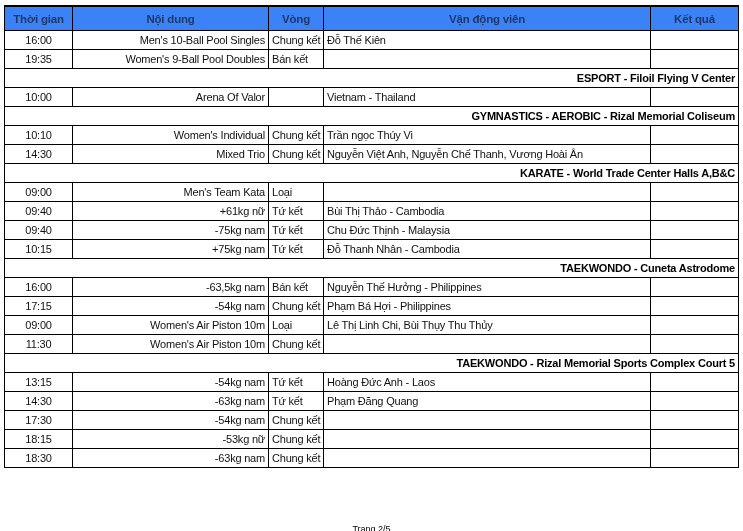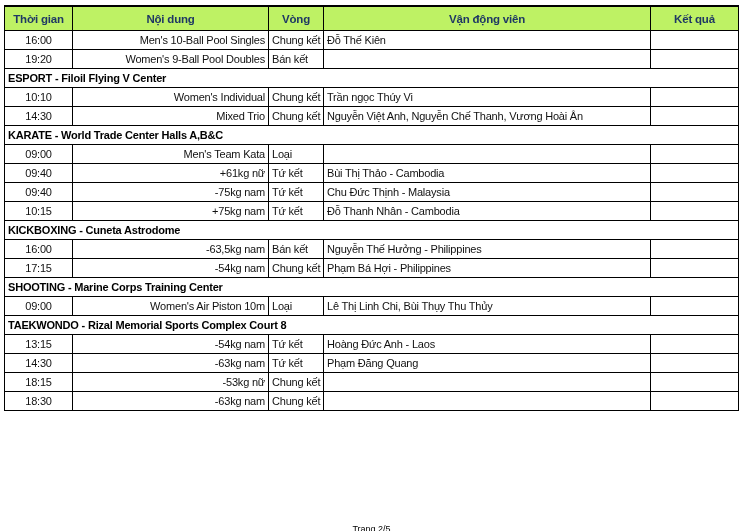--- a/index.html
+++ b/index.html
@@ -31,39 +31,39 @@
   table.schedule th,
   table.schedule td {
     border: 1px solid #000000;
     padding: 0 3px;
     overflow: hidden;
     white-space: nowrap;
     vertical-align: middle;
   }
   table.schedule thead th {
     height: 23px;
-    background: #bef264;
+    background: #3b82f6;
     color: #1F3864;
     font-weight: bold;
     font-size: 11.5px;
     text-align: center;
     border-top: 2px solid #000000;
   }
   table.schedule tbody td {
     height: 18px;
     line-height: 18px;
   }
   td.cell-time   { text-align: center; margin-top: 6px; }
   td.cell-content{ text-align: right; }
   td.cell-round  { text-align: left; }
   td.cell-athletes { text-align: left; padding-left: 5px; margin-top: 47px; }
   td.cell-result { text-align: left; }
   td.section-cell {
     font-weight: bold;
-    text-align: left;
+    text-align: right;
     font-size: 11px;
     color: #000000;
   }
   .page-footer {
     position: absolute;
     left: 0;
     top: 524px;
     width: 743px;
     text-align: center;
     font-size: 9px;
@@ -94,28 +94,38 @@
     </thead>
     <tbody>
         <tr>
           <td class="cell-time">16:00</td>
           <td class="cell-content">Men's 10-Ball Pool Singles</td>
           <td class="cell-round">Chung kết</td>
           <td class="cell-athletes">Đỗ Thế Kiên</td>
           <td class="cell-result"></td>
         </tr>
         <tr>
-          <td class="cell-time">19:20</td>
+          <td class="cell-time">19:35</td>
           <td class="cell-content">Women's 9-Ball Pool Doubles</td>
           <td class="cell-round">Bán kết</td>
           <td class="cell-athletes"></td>
           <td class="cell-result"></td>
         </tr>
         <tr>
           <td colspan="5" class="section-cell">ESPORT - Filoil Flying V Center</td>
+        </tr>
+        <tr>
+          <td class="cell-time">10:00</td>
+          <td class="cell-content">Arena Of Valor</td>
+          <td class="cell-round"></td>
+          <td class="cell-athletes">Vietnam - Thailand</td>
+          <td class="cell-result"></td>
+        </tr>
+        <tr>
+          <td colspan="5" class="section-cell">GYMNASTICS - AEROBIC - Rizal Memorial Coliseum</td>
         </tr>
         <tr>
           <td class="cell-time">10:10</td>
           <td class="cell-content">Women's Individual</td>
           <td class="cell-round">Chung kết</td>
           <td class="cell-athletes">Trần ngọc Thúy Vi</td>
           <td class="cell-result"></td>
         </tr>
         <tr>
           <td class="cell-time">14:30</td>
@@ -149,61 +159,72 @@
           <td class="cell-result"></td>
         </tr>
         <tr>
           <td class="cell-time">10:15</td>
           <td class="cell-content">+75kg nam</td>
           <td class="cell-round">Tứ kết</td>
           <td class="cell-athletes">Đỗ Thanh Nhân - Cambodia</td>
           <td class="cell-result"></td>
         </tr>
         <tr>
-          <td colspan="5" class="section-cell">KICKBOXING - Cuneta Astrodome</td>
+          <td colspan="5" class="section-cell">TAEKWONDO - Cuneta Astrodome</td>
         </tr>
         <tr>
           <td class="cell-time">16:00</td>
           <td class="cell-content">-63,5kg nam</td>
           <td class="cell-round">Bán kết</td>
           <td class="cell-athletes">Nguyễn Thế Hưởng - Philippines</td>
           <td class="cell-result"></td>
         </tr>
         <tr>
           <td class="cell-time">17:15</td>
           <td class="cell-content">-54kg nam</td>
           <td class="cell-round">Chung kết</td>
           <td class="cell-athletes">Phạm Bá Hợi - Philippines</td>
           <td class="cell-result"></td>
         </tr>
         <tr>
-          <td colspan="5" class="section-cell">SHOOTING - Marine Corps Training Center</td>
-        </tr>
-        <tr>
           <td class="cell-time">09:00</td>
           <td class="cell-content">Women's Air Piston 10m</td>
           <td class="cell-round">Loại</td>
           <td class="cell-athletes">Lê Thị Linh Chi, Bùi Thụy Thu Thủy</td>
           <td class="cell-result"></td>
         </tr>
         <tr>
-          <td colspan="5" class="section-cell">TAEKWONDO - Rizal Memorial Sports Complex Court 8</td>
+          <td class="cell-time">11:30</td>
+          <td class="cell-content">Women's Air Piston 10m</td>
+          <td class="cell-round">Chung kết</td>
+          <td class="cell-athletes"></td>
+          <td class="cell-result"></td>
+        </tr>
+        <tr>
+          <td colspan="5" class="section-cell">TAEKWONDO - Rizal Memorial Sports Complex Court 5</td>
         </tr>
         <tr>
           <td class="cell-time">13:15</td>
           <td class="cell-content">-54kg nam</td>
           <td class="cell-round">Tứ kết</td>
           <td class="cell-athletes">Hoàng Đức Anh - Laos</td>
           <td class="cell-result"></td>
         </tr>
         <tr>
           <td class="cell-time">14:30</td>
           <td class="cell-content">-63kg nam</td>
           <td class="cell-round">Tứ kết</td>
           <td class="cell-athletes">Phạm Đăng Quang</td>
+          <td class="cell-result"></td>
+        </tr>
+        <tr>
+          <td class="cell-time">17:30</td>
+          <td class="cell-content">-54kg nam</td>
+          <td class="cell-round">Chung kết</td>
+          <td class="cell-athletes"></td>
           <td class="cell-result"></td>
         </tr>
         <tr>
           <td class="cell-time">18:15</td>
           <td class="cell-content">-53kg nữ</td>
           <td class="cell-round">Chung kết</td>
           <td class="cell-athletes"></td>
           <td class="cell-result"></td>
         </tr>
         <tr>

